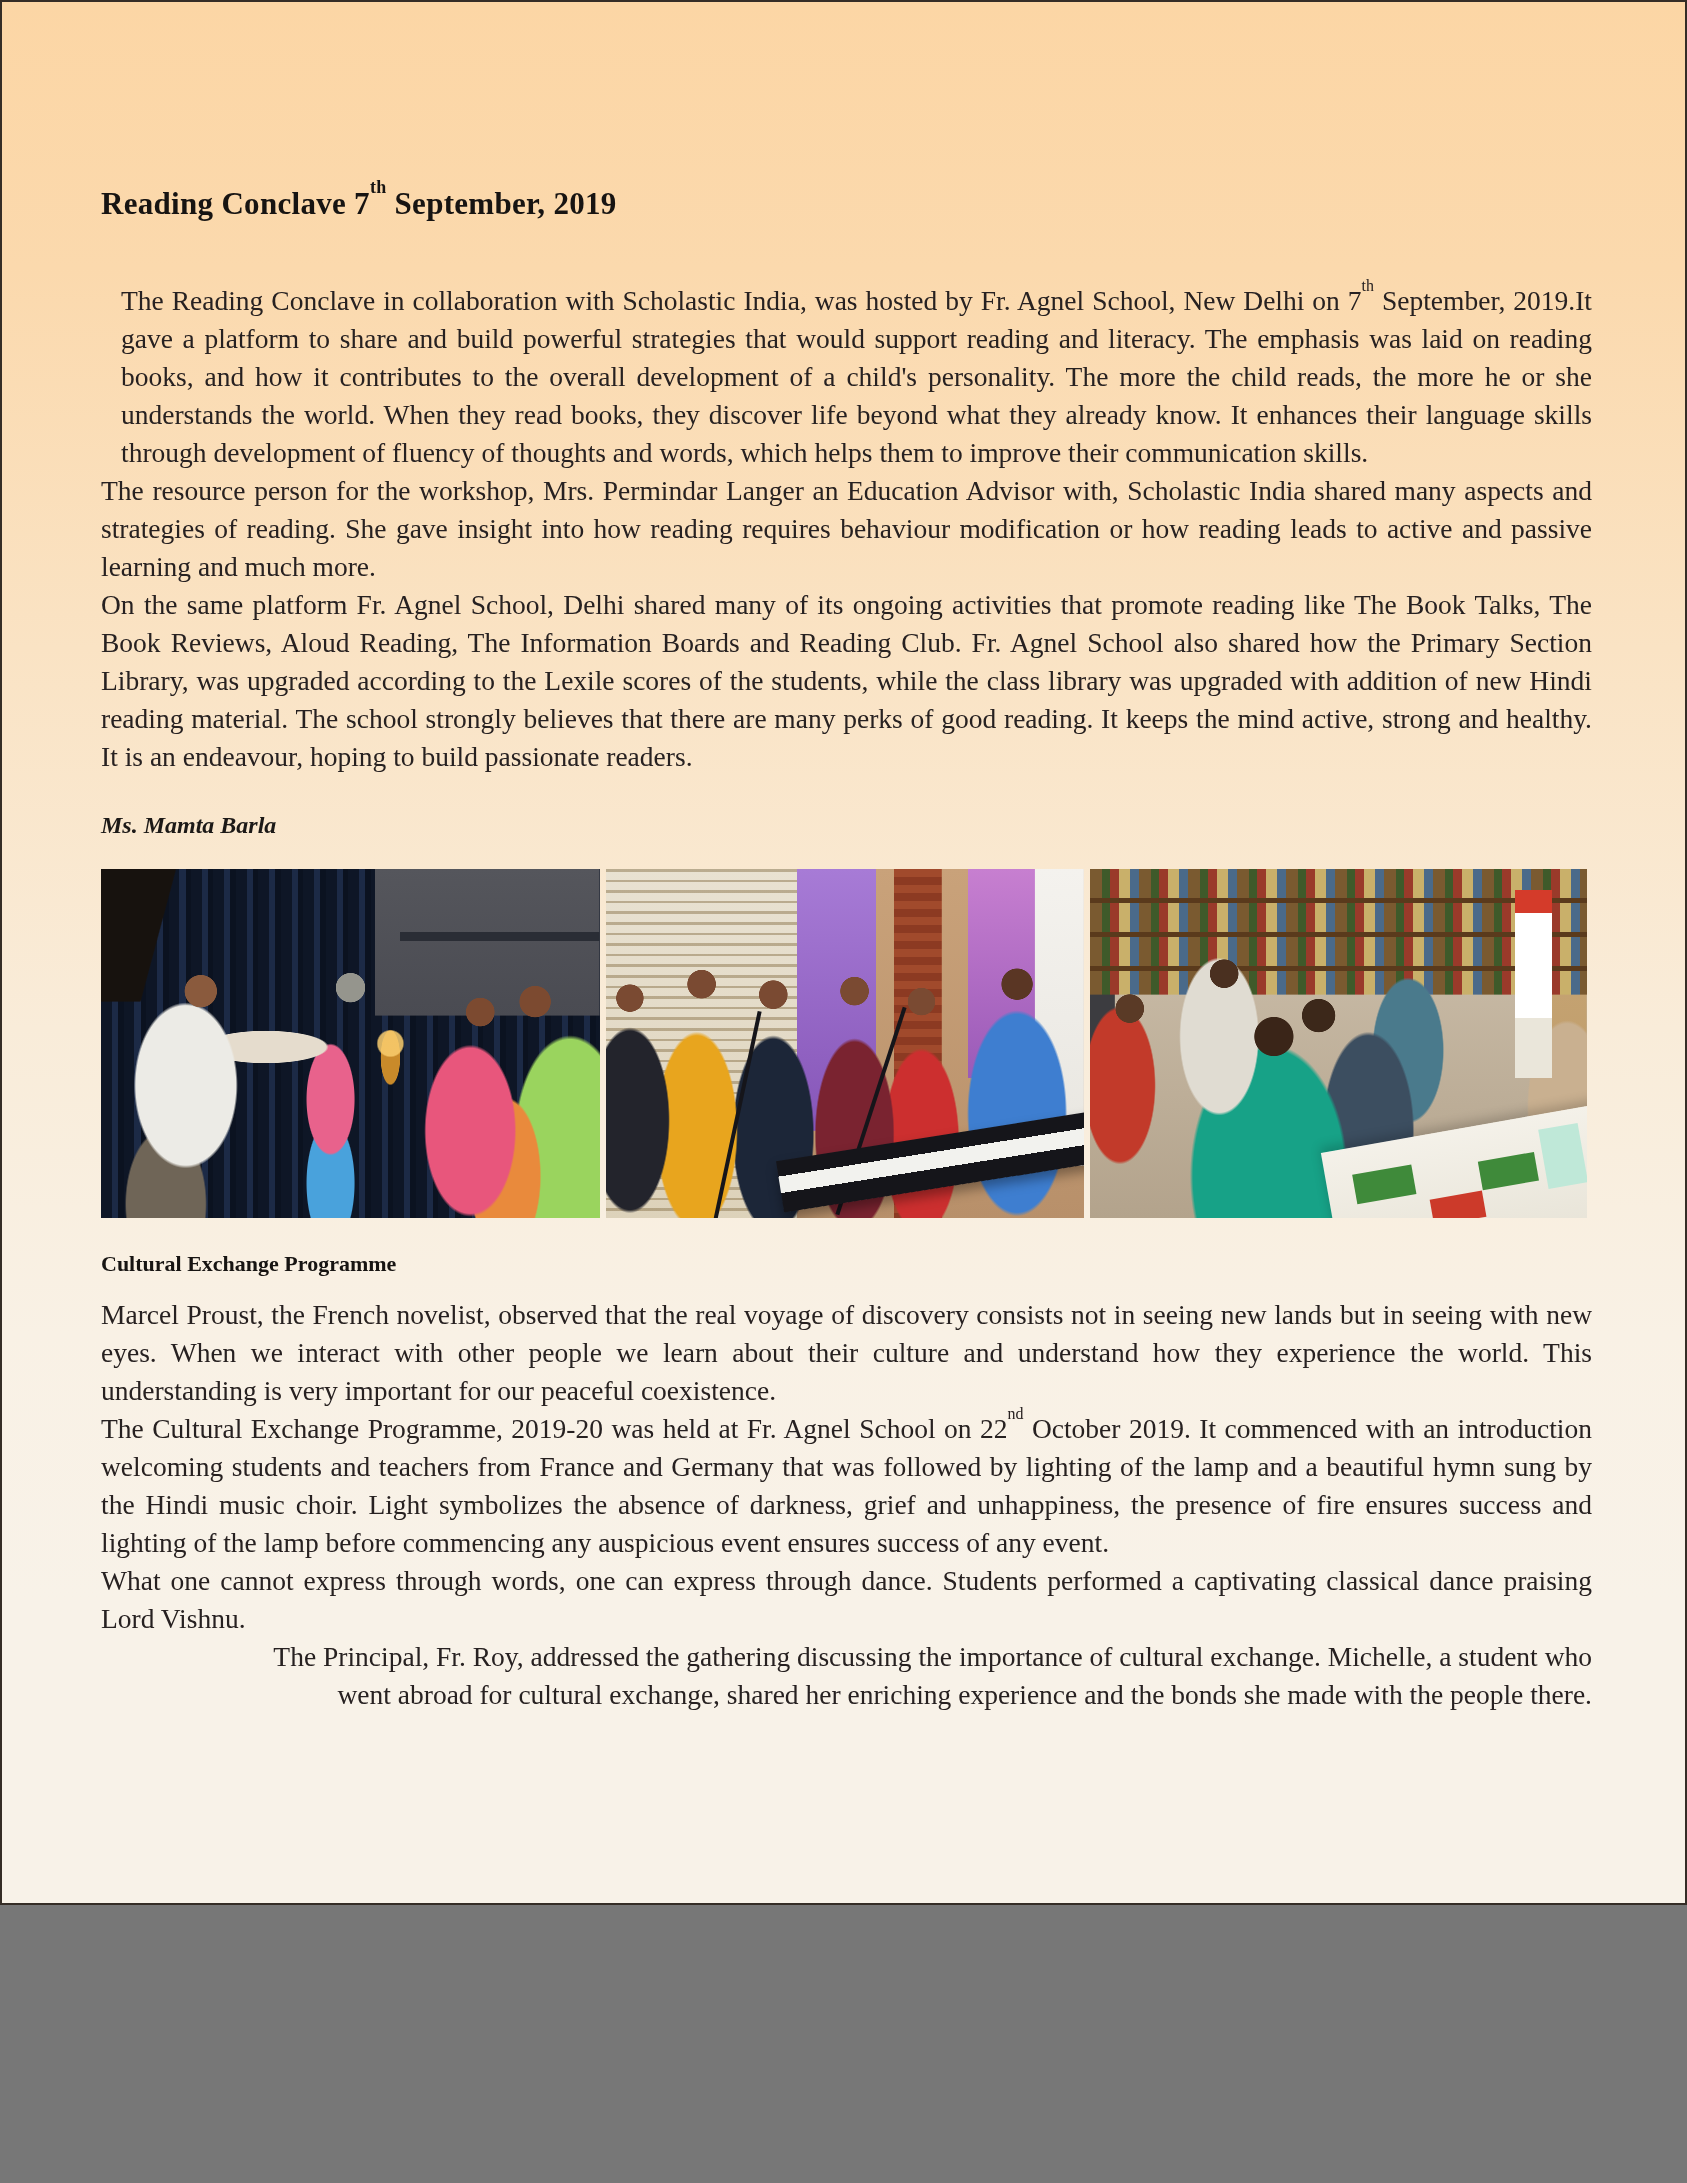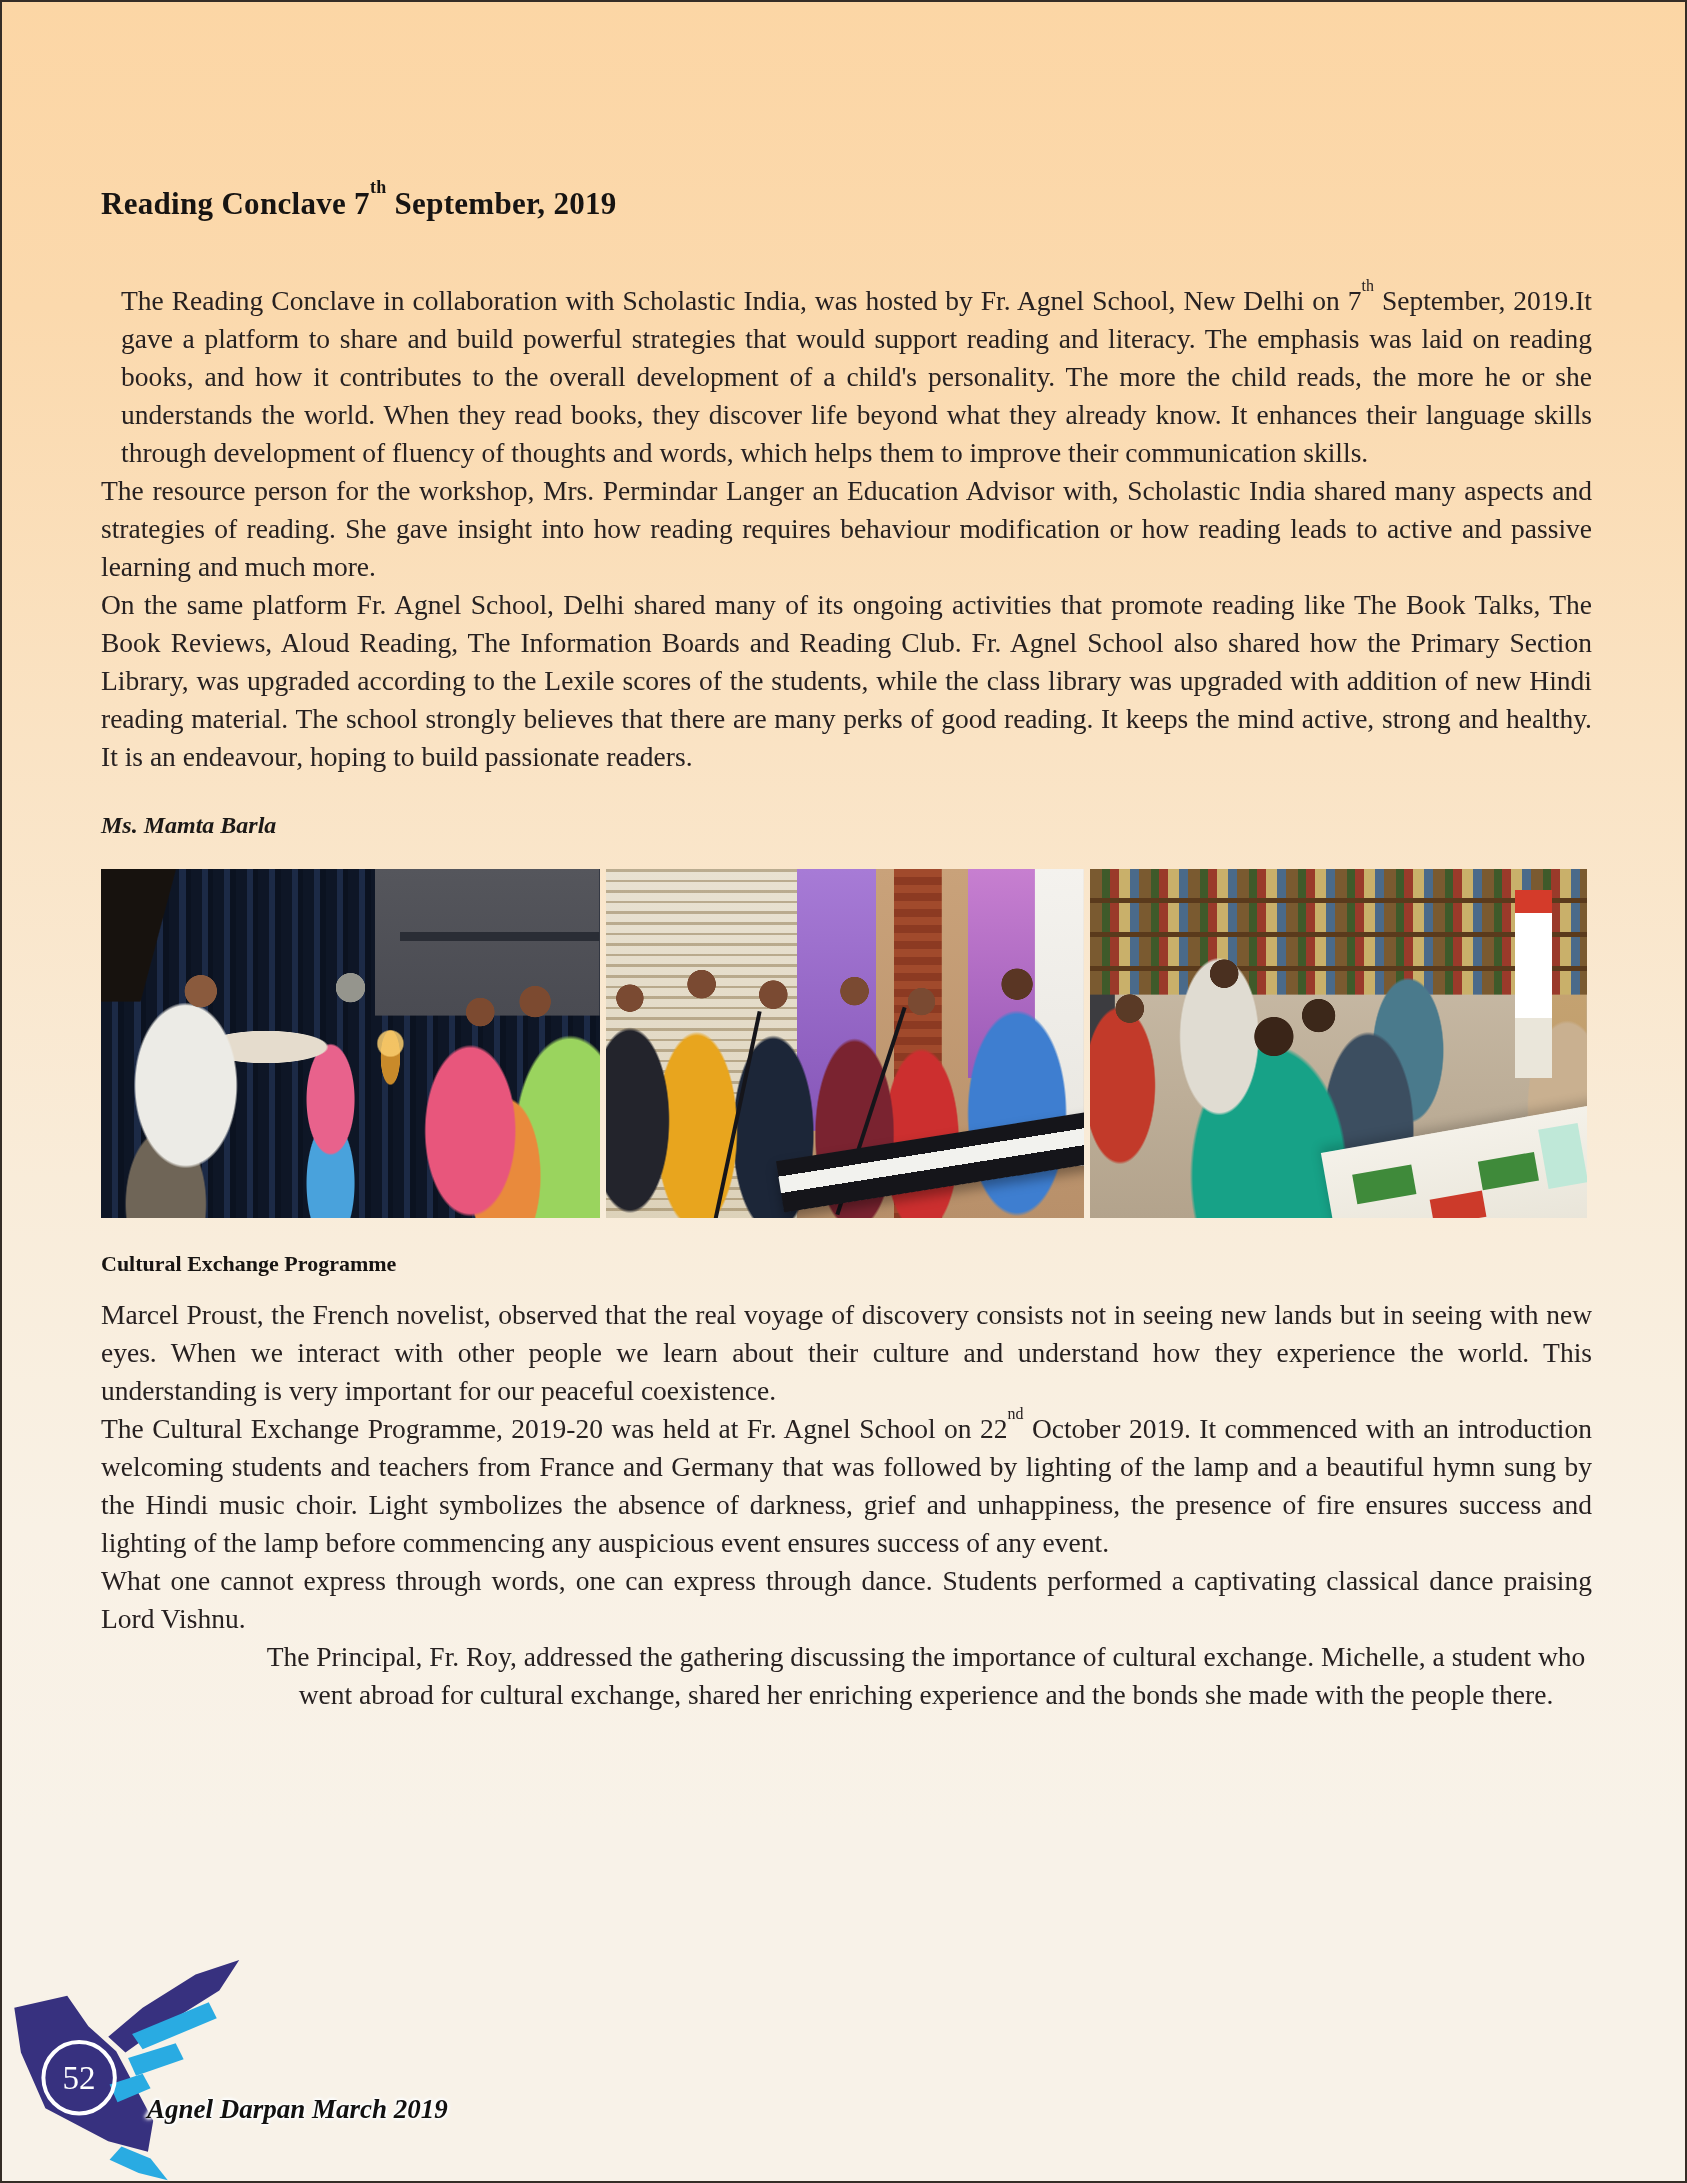--- a/index.html
+++ b/index.html
@@ -1,35 +1,35 @@
 <!DOCTYPE html>
 <html style="font-size:10.6px"><head>
 <meta charset="utf-8">
 <style>
   html,body{margin:0;padding:0;background:#777;}
   .page{
-    position:relative;width:1687px;height:2183px;box-sizing:border-box;
+    position:relative;width:1687px;height:1905px;box-sizing:border-box;
     border:2.6px solid #352d26;overflow:hidden;
     background:linear-gradient(180deg,#fcd6a5 0%,#fbd9ad 14%,#fae3c4 34%,#f9ecd9 54%,#f9f1e5 70%,#f8f2e8 84%,#f8f2e8 100%);
     font-family:"Liberation Serif","DejaVu Serif",serif;color:#262020;
   }
   .content{padding:0 93px 0 99px;}
   h1.title{margin:184px 0 0;font-size:31px;font-weight:700;color:#171412;letter-spacing:0.3px;}
   sup{font-size:58%;line-height:0;position:relative;top:-.55em;}
   .quote{margin-top:60px;font-weight:700;font-size:28px;line-height:38px;color:#1c1917;}
   .para{margin:0;font-size:27.5px;line-height:38px;text-align:justify;color:#272121;}
   .p1{margin-top:37px;margin-left:20px;}
   .p2{}
   .byline{margin-top:36px;font-weight:700;font-style:italic;font-size:24px;color:#1c1917;}
   .photos{margin-top:30px;display:flex;gap:6px;}
   .photo{height:349px;position:relative;overflow:hidden;flex:none;}
   .photo::before{content:'';position:absolute;inset:0;}
   h2.title2{margin:33px 0 0;font-size:22px;font-weight:700;color:#171412;}
   .p3{margin-top:19px;}
-  .p4{margin-left:159px;text-align:center;}
+  .p4{margin-left:159px;text-align:right;}
   .footer-text{position:absolute;left:145px;top:2092px;font-size:27px;font-weight:700;font-style:italic;color:#121110;
     text-shadow:0 0 4.6px #fff,0 0 4.6px #fff,0 0 6.6px #fff,1.3px 1.3px 2.6px #fff,-1.3px -1.3px 2.6px #fff;}
   .logo{position:absolute;left:6.6px;top:1950px;}
 
   
   .photo1{width:499px;
     background:
       linear-gradient(#2a2d35,#2a2d35) right 0 top 63px / 40% 9.3px no-repeat,
       linear-gradient(#55565c,#4a4b52) 100% 0 / 45% 42% no-repeat,
       linear-gradient(105deg,#17120e 55%,rgba(0,0,0,0) 56%) 0 0 / 20% 38% no-repeat,

